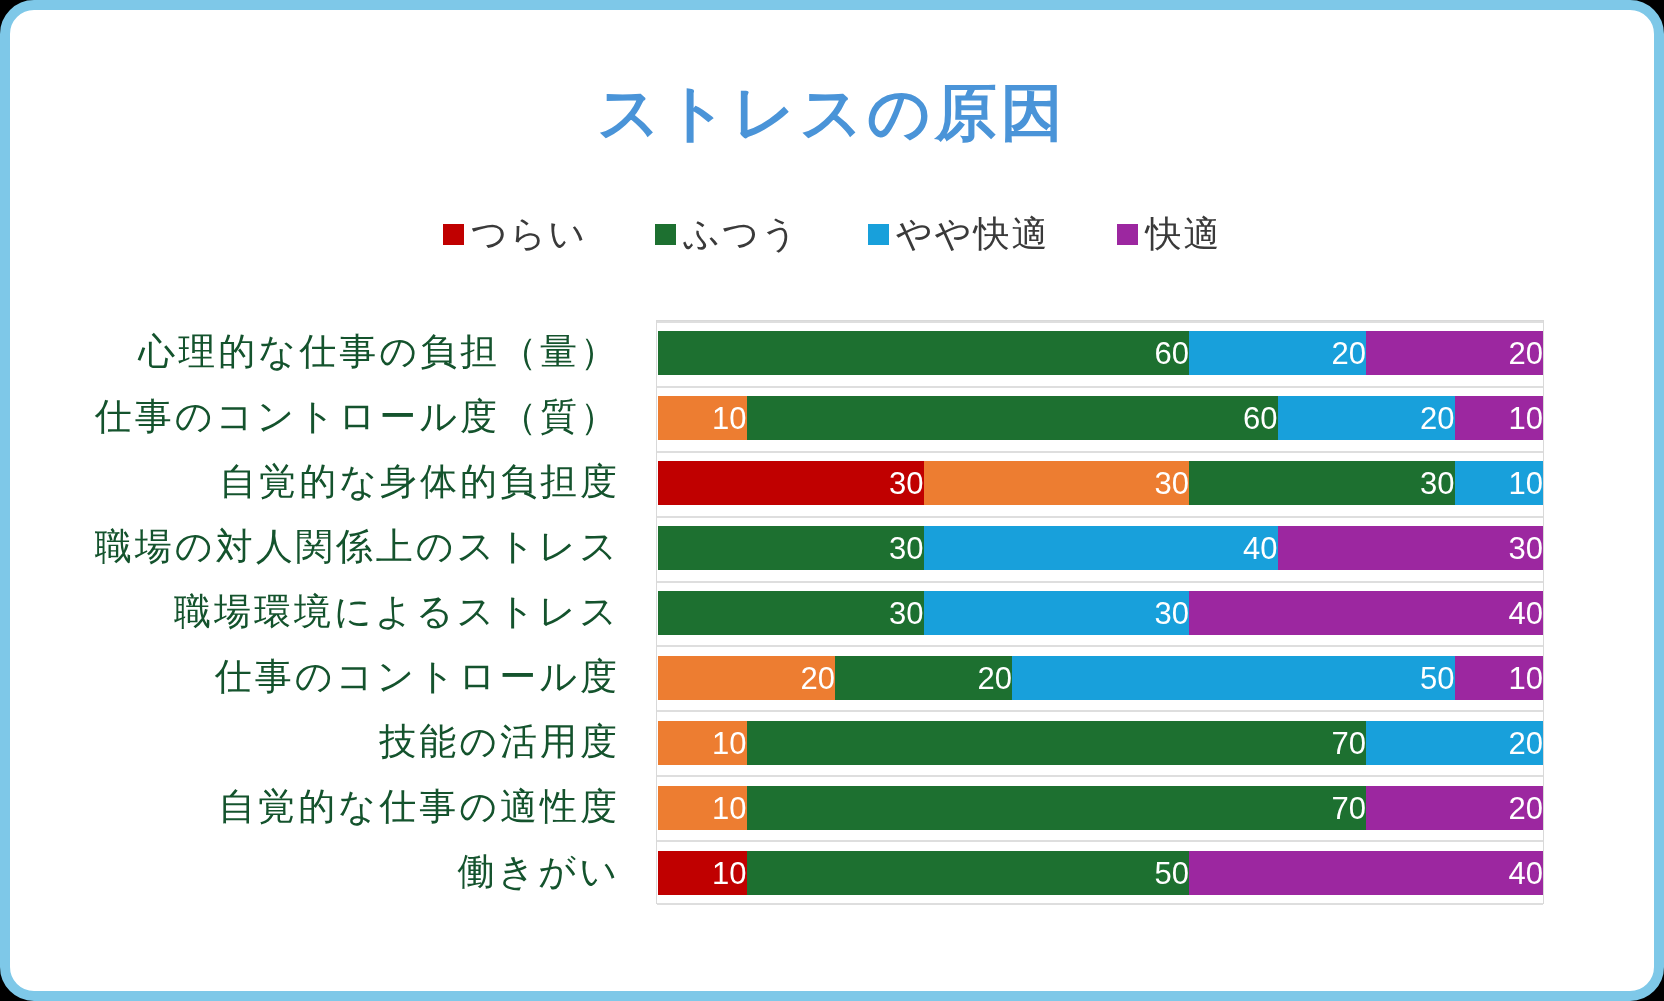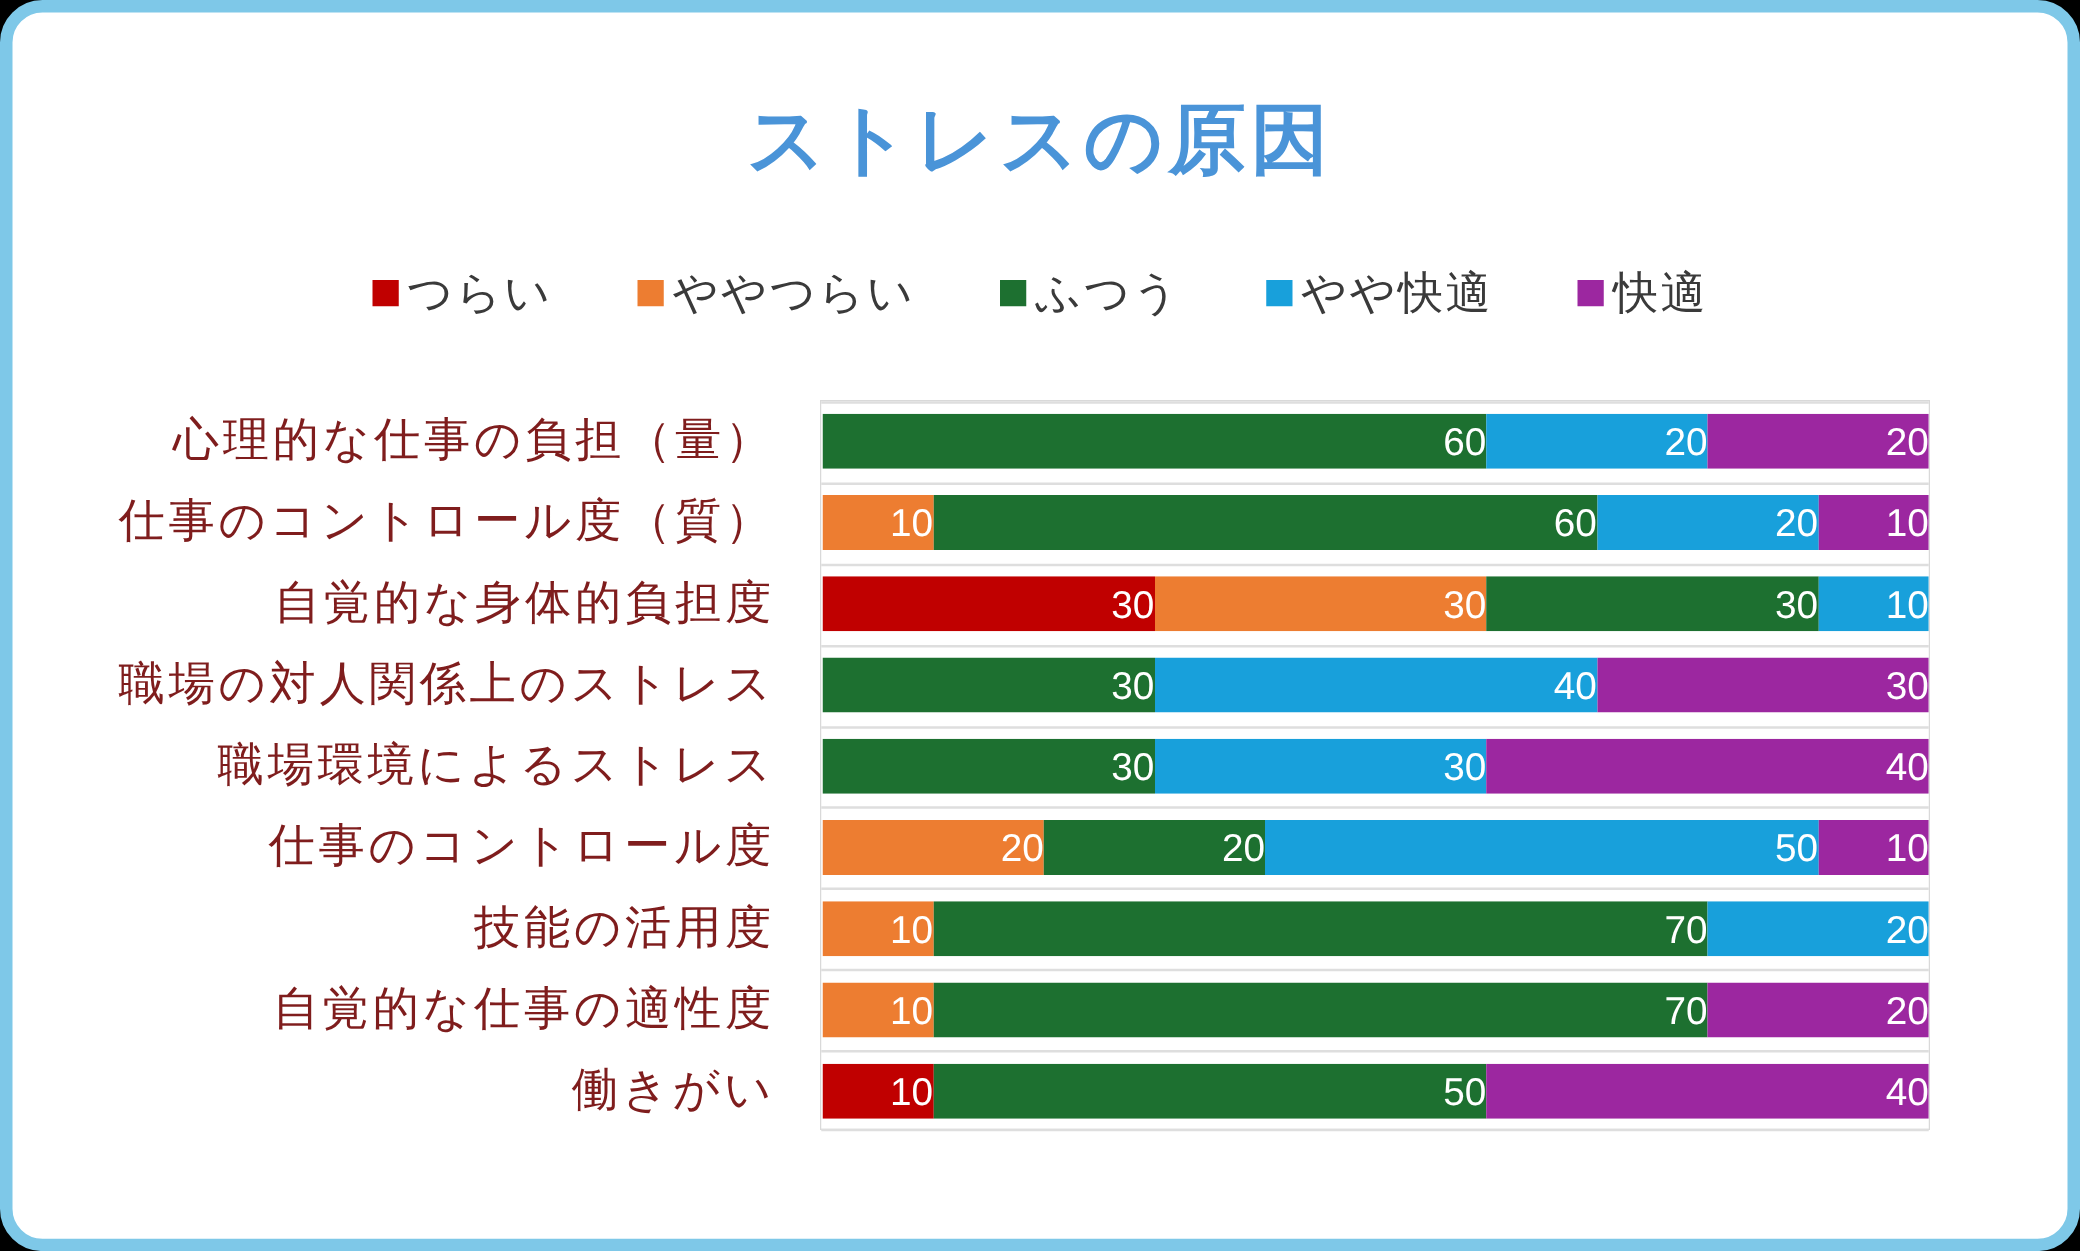--- a/index.html
+++ b/index.html
@@ -77,21 +77,21 @@
     left:0;top:0;
     width:622px;
     height:600px;
   }
   .cat-label{
     position:absolute;
     right:22px;
     height:66px;
     line-height:66px;
     font-size:37px;
-    color:#7f1d1d;
+    color:#14532d;
     letter-spacing:3px;
     white-space:nowrap;
   }
 
   #plot{
     position:absolute;
     left:636px;
     top:8px;
     width:888px;
     height:584px;
@@ -130,24 +130,20 @@
 
 <div id="frame">
   <div id="card">
 
     <div id="chart-title">ストレスの原因</div>
 
     <div id="legend">
         <div class="legend-item">
           <span class="legend-swatch" style="background: rgb(192, 0, 0);"></span>
           <span class="legend-label">つらい</span>
-        </div>
-        <div class="legend-item">
-          <span class="legend-swatch" style="background: rgb(237, 125, 49);"></span>
-          <span class="legend-label">ややつらい</span>
         </div>
         <div class="legend-item">
           <span class="legend-swatch" style="background: rgb(29, 112, 48);"></span>
           <span class="legend-label">ふつう</span>
         </div>
         <div class="legend-item">
           <span class="legend-swatch" style="background: rgb(24, 160, 219);"></span>
           <span class="legend-label">やや快適</span>
         </div>
         <div class="legend-item">

